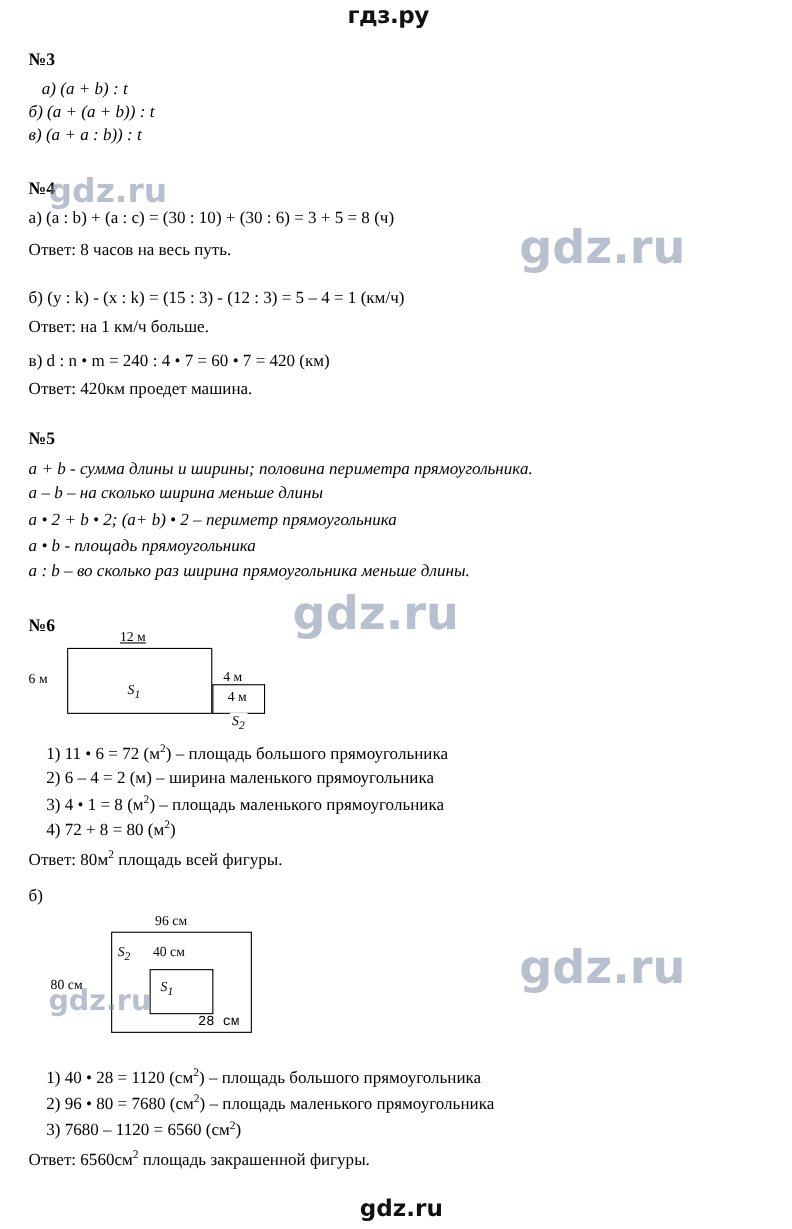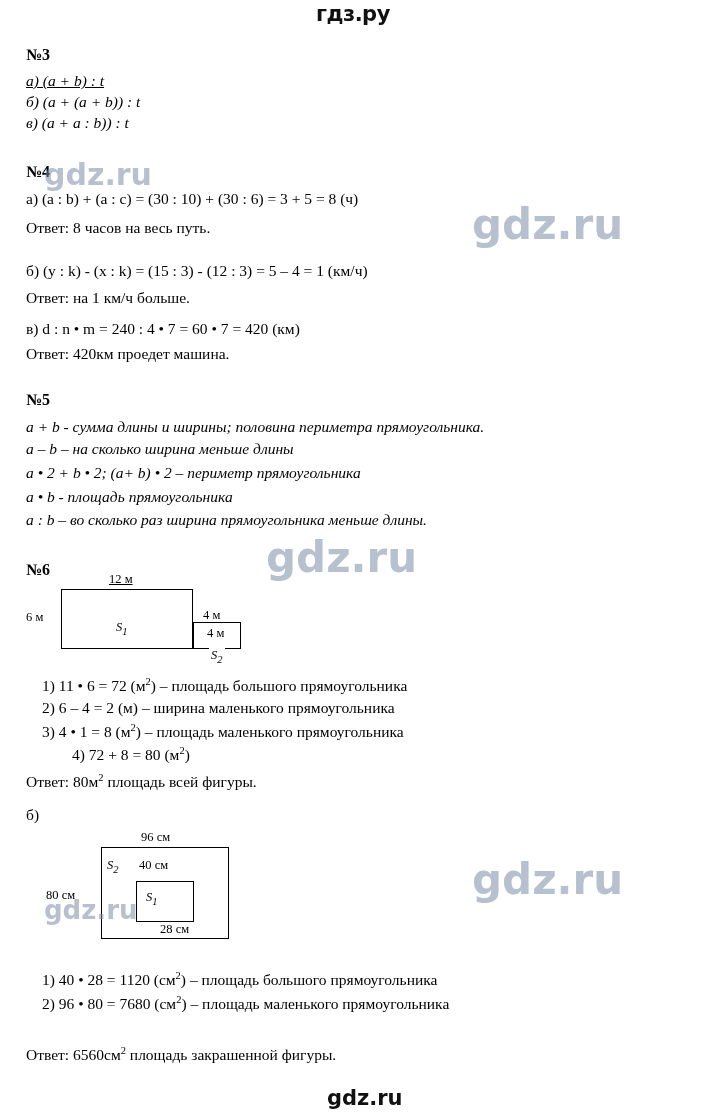--- a/index.html
+++ b/index.html
@@ -83,21 +83,21 @@
   .figlabel.it { font-style: italic; }
 </style>
 </head>
 <body>
 
 <div class="page">
 
   <div class="logo"><span>гдз</span><span class="ru">.ру</span></div>
 
   <div class="task-num" style="left:26px; top:46px;">№3</div>
-  <div class="line ital" style="left:26px; top:72px;text-decoration:underline;">а) (a + b) : t</div>
+  <div class="line ital" style="left:38px; top:72px;">а) (a + b) : t</div>
   <div class="line ital" style="left:26px; top:93px;">б) (a + (a + b)) : t</div>
   <div class="line ital" style="left:26px; top:114px;">в) (a + a : b)) : t</div>
 
   <div class="task-num" style="left:26px; top:163px;">№4</div>
   <div class="line" style="left:26px; top:190px;">а) (a : b) + (a : c) = (30 : 10) + (30 : 6) = 3 + 5 = 8 (ч)</div>
   <div class="line" style="left:26px; top:219px;">Ответ: 8 часов на весь путь.</div>
   <div class="line" style="left:26px; top:262px;">б) (y : k) - (x : k) = (15 : 3) - (12 : 3) = 5 – 4 = 1 (км/ч)</div>
   <div class="line" style="left:26px; top:289px;">Ответ: на 1 км/ч больше.</div>
   <div class="line" style="left:26px; top:320px;">в) d : n • m = 240 : 4 • 7 = 60 • 7 = 420 (км)</div>
   <div class="line" style="left:26px; top:345px;">Ответ: 420км проедет машина.</div>
@@ -118,39 +118,40 @@
     <div class="figlabel" style="left:26px; top:610px;">6 м</div>
     <div class="figlabel it" style="left:116px; top:620px;"><span>S</span><span class="sub">1</span></div>
     <div class="figlabel" style="left:203px; top:608px;">4 м</div>
     <div class="figlabel" style="left:207px; top:626px;">4 м</div>
     <div class="figlabel it" style="left:209px; top:648px; background:#fff; padding:0 2px;"><span>S</span><span class="sub">2</span></div>
   </div>
 
   <div class="line" style="left:42px; top:676px;"><span></span><span>1) 11 • 6 = 72 (м</span><span class="sup">2</span><span>) – площадь большого прямоугольника</span></div>
   <div class="line" style="left:42px; top:699px;"><span>2) 6 – 4 = 2 (м) – ширина маленького прямоугольника</span></div>
   <div class="line" style="left:42px; top:722px;"><span>3) 4 • 1 = 8 (м</span><span class="sup">2</span><span>) – площадь маленького прямоугольника</span></div>
-  <div class="line" style="left:42px; top:745px;margin-left:30px;"><span>4) 72 + 8 = 80 (м</span><span class="sup">2</span><span>)</span></div>
+  <div class="line" style="left:42px; top:745px;"><span>4) 72 + 8 = 80 (м</span><span class="sup">2</span><span>)</span></div>
 
   <div class="line" style="left:26px; top:772px;"><span>Ответ: 80м</span><span class="sup">2</span><span> площадь всей фигуры.</span></div>
 
   <div class="line" style="left:26px; top:806px;">б)</div>
 
   <div class="fig" style="left:0; top:0;">
     <div class="rect" style="left:101px; top:847px; width:128px; height:92px;"></div>
     <div class="rect" style="left:136px; top:881px; width:58px; height:41px;"></div>
     <div class="figlabel" style="left:141px; top:830px;">96 см</div>
     <div class="figlabel" style="left:46px; top:888px;">80 см</div>
     <div class="figlabel it" style="left:107px; top:858px;"><span>S</span><span class="sub">2</span></div>
     <div class="figlabel" style="left:139px; top:858px;">40 см</div>
     <div class="figlabel it" style="left:146px; top:890px;"><span>S</span><span class="sub">1</span></div>
-    <div class="figlabel" style="left:160px; top:922px;">28 см</div>
+    <div class="figlabel" style="left:180px; top:922px;font-family:Liberation Mono, monospace;">28 см</div>
   </div>
 
   <div class="line" style="left:42px; top:970px;"><span>1) 40 • 28 = 1120 (см</span><span class="sup">2</span><span>) – площадь большого прямоугольника</span></div>
   <div class="line" style="left:42px; top:994px;"><span>2) 96 • 80 = 7680 (см</span><span class="sup">2</span><span>) – площадь маленького прямоугольника</span></div>
+  <div class="line" style="left:42px; top:1018px;"><span>3) 7680 – 1120 = 6560 (см</span><span class="sup">2</span><span>)</span></div>
 
   <div class="line" style="left:26px; top:1045px;"><span>Ответ: 6560см</span><span class="sup">2</span><span> площадь закрашенной фигуры.</span></div>
 
   <div class="wm wm-1">gdz.ru</div>
   <div class="wm wm-2">gdz.ru</div>
   <div class="wm wm-3">gdz.ru</div>
   <div class="wm wm-4">gdz.ru</div>
   <div class="wm wm-5">gdz.ru</div>
   <div class="wm wm-6">gdz.ru</div>
 

